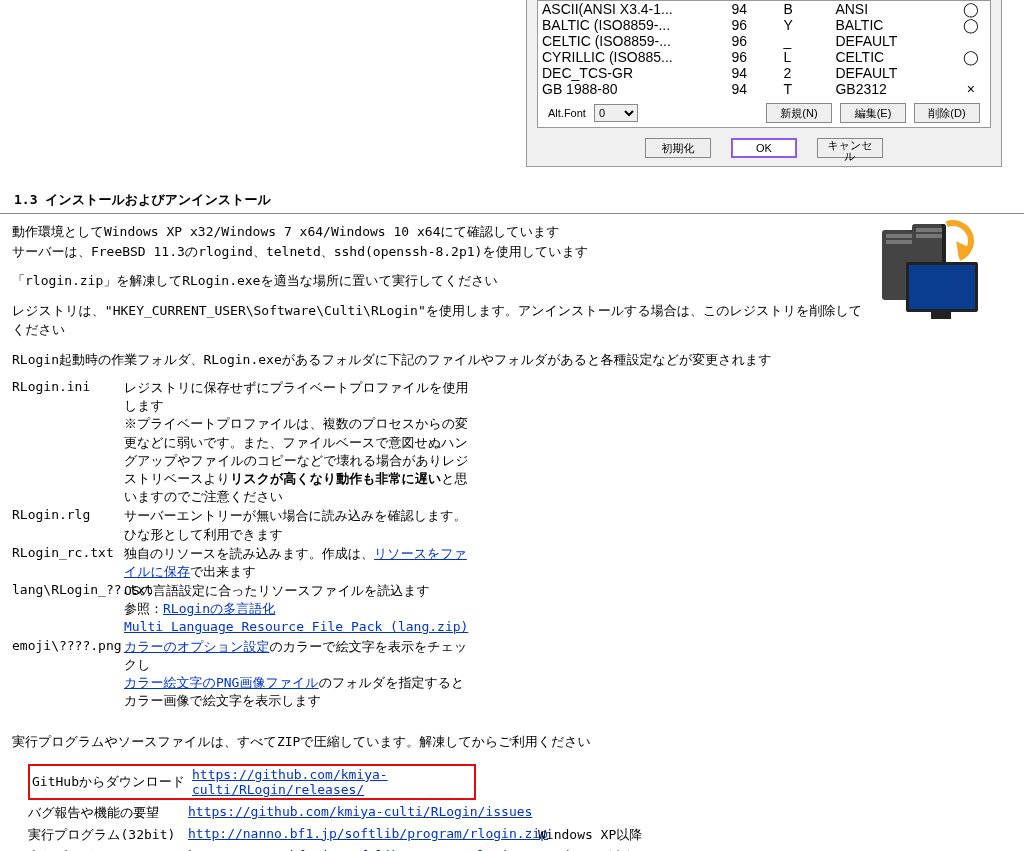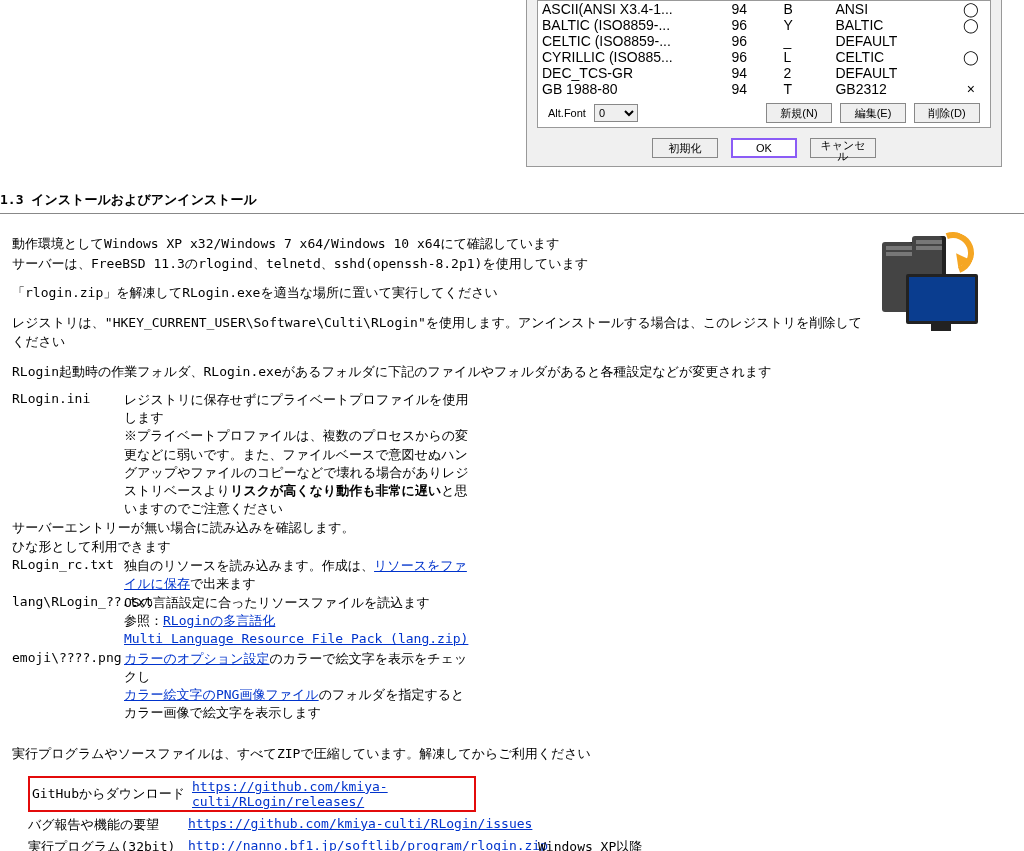--- a/index.html
+++ b/index.html
@@ -7,23 +7,23 @@
     font-size: 13px;
     margin: 0;
     padding: 0;
     background: #fff;
     color: #000;
     width: 1024px;
   }
   .section-title {
     font-weight: bold;
     font-size: 13px;
-    padding: 4px 0;
+    padding: 4px 14px;
     border-bottom: 1px solid #888;
-    margin-bottom: 20px;
+    margin-bottom: 8px;
   }
   .content {
     padding: 0 12px 14px 12px;
   }
   a { color: #0033cc; text-decoration: underline; }
   .bold { font-weight: bold; }
   .float-image-box {
     float: right;
     margin: 2px 30px 10px 10px;
   }
@@ -64,21 +64,21 @@
   .winbtn {
     border:1px solid #888; background:#efefef; width:66px; height:20px;
     font-size:11px; font-family:"MS Gothic",sans-serif; cursor:pointer;
     line-height:1;
   }
   .winbtn.ok { background:#fff; border:2px solid #8b5cf6; }
   .altfont-select {
     border:1px solid #888; font-size:11px; width:44px; height:18px;
     font-family:"MS Gothic",sans-serif;
   }
-  .bottom-btnrow { display:flex; gap:13px; justify-content:center; padding:10px 10px 2px 10px; }
+  .bottom-btnrow { display:flex; gap:20px; justify-content:center; padding:10px 10px 2px 10px; }
   
   .srv-icon { position: relative; width: 100px; height: 100px; }
   .tower {
     position:absolute; width:34px; height:70px; background:#444; border-radius:3px;
     box-shadow: inset -4px 0 0 #222;
   }
   .tower::before { content:""; position:absolute; left:4px; width:26px; height:4px; background:#777; }
   .tower::after  { content:""; position:absolute; left:4px; width:26px; height:4px; background:#777; top:10px; }
   .tower1 { left:0; top:6px; }  .tower1::before{top:4px;}
   .tower2 { left:30px; top:0; } .tower2::before{top:4px;}
@@ -188,20 +188,21 @@
   <p>「rlogin.zip」を解凍してRLogin.exeを適当な場所に置いて実行してください</p>
   <p>レジストリは、"HKEY_CURRENT_USER\Software\Culti\RLogin"を使用します。アンインストールする場合は、このレジストリを削除してください</p>
   <p style="clear:right">RLogin起動時の作業フォルダ、RLogin.exeがあるフォルダに下記のファイルやフォルダがあると各種設定などが変更されます</p>
 
   <div id="file-rows">
       <div class="file-row">
         <div class="label">RLogin.ini</div>
         <div class="desc">レジストリに保存せずにプライベートプロファイルを使用します<br>※プライベートプロファイルは、複数のプロセスからの変更などに弱いです。また、ファイルベースで意図せぬハングアップやファイルのコピーなどで壊れる場合がありレジストリベースより<span class="bold">リスクが高くなり動作も非常に遅い</span>と思いますのでご注意ください</div>
       </div>
       <div class="file-row">
+        <div class="label">RLogin.rlg</div>
         <div class="desc">サーバーエントリーが無い場合に読み込みを確認します。ひな形として利用できます</div>
       </div>
       <div class="file-row">
         <div class="label">RLogin_rc.txt</div>
         <div class="desc">独自のリソースを読み込みます。作成は、<a href="#">リソースをファイルに保存</a>で出来ます</div>
       </div>
       <div class="file-row">
         <div class="label">lang\RLogin_??.txt</div>
         <div class="desc">OSの言語設定に合ったリソースファイルを読込ます<br>参照：<a href="#">RLoginの多言語化</a><br><a href="#">Multi Language Resource File Pack (lang.zip)</a></div>
       </div>

